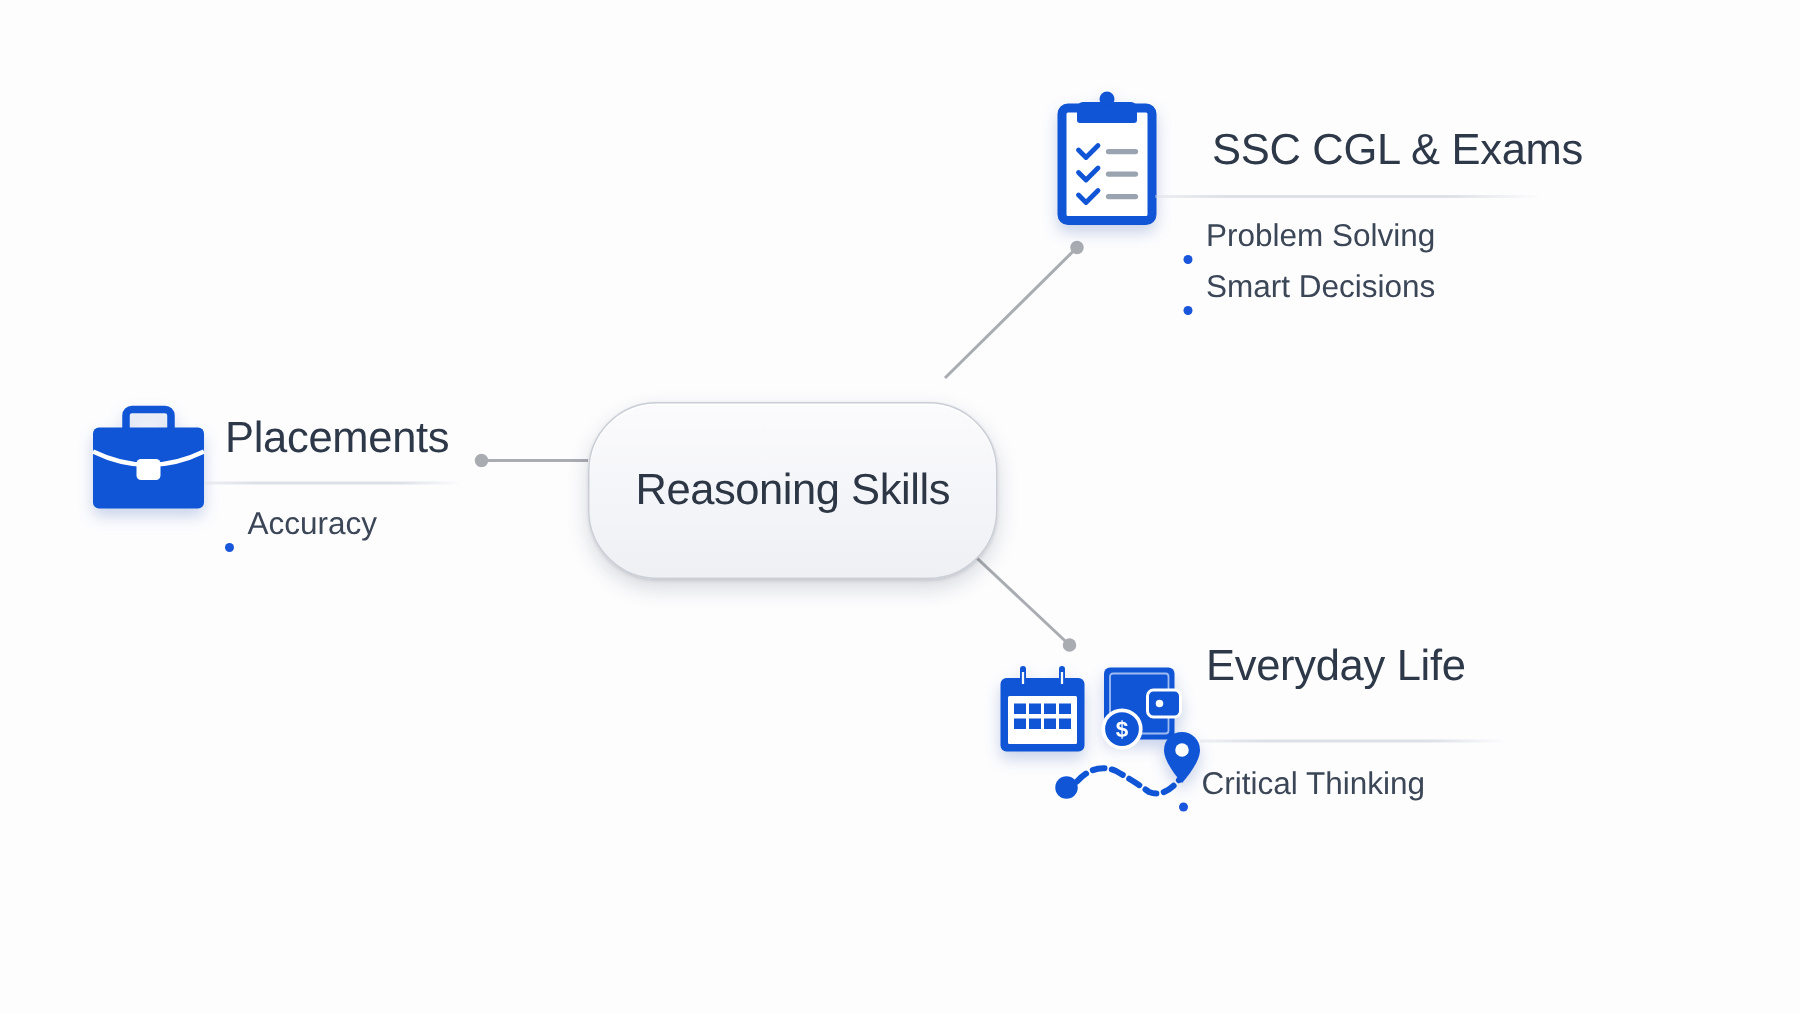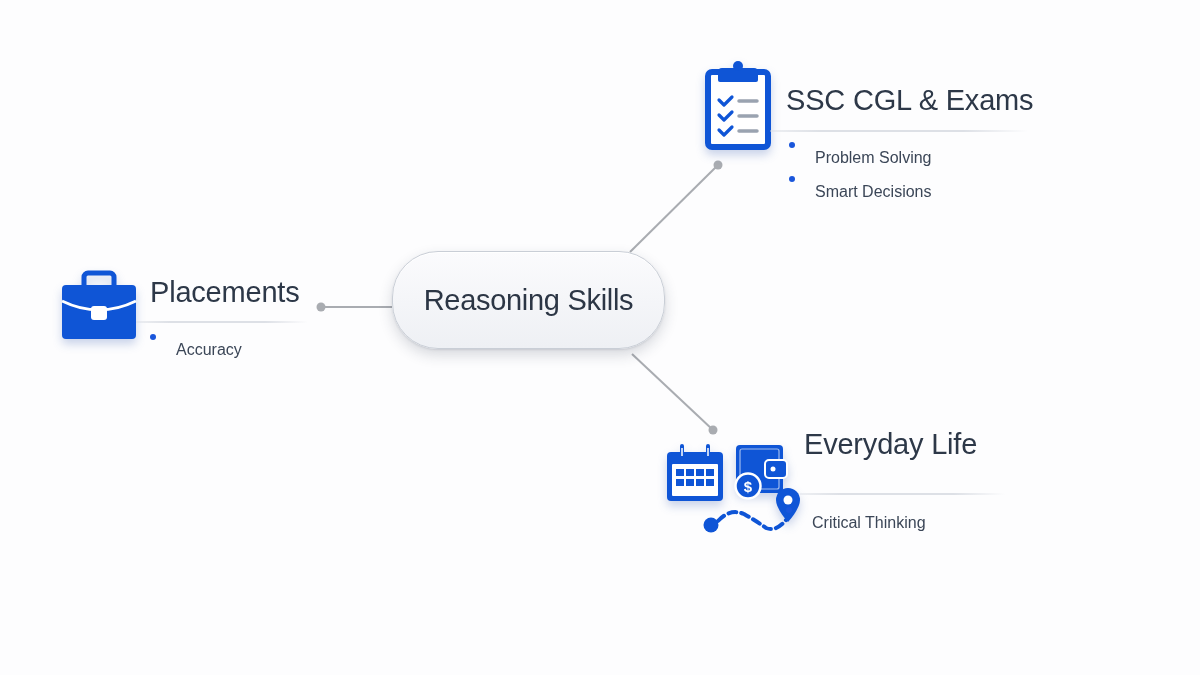--- a/index.html
+++ b/index.html
@@ -8,22 +8,22 @@
     background: #fdfdfe;
     font-family: "Liberation Sans", "DejaVu Sans", sans-serif;
     position: relative;
     color: #2f3a4a;
   }
   .canvas { position: absolute; inset: 0; }
   .connectors { position: absolute; left: 0; top: 0; width: 1200px; height: 675px; pointer-events: none; }
 
   .center-node {
     position: absolute;
-    left: 392px; top: 251px;
-    width: 273px; height: 98px;
+    left: 392px; top: 268px;
+    width: 273px; height: 118px;
     border-radius: 46px;
     background: linear-gradient(180deg, #fbfbfd 0%, #eef0f4 100%);
     border: 1.5px solid #c9ced6;
     box-shadow: 0 6px 14px rgba(40,50,70,0.18), 0 1px 2px rgba(40,50,70,0.12), inset 0 1px 0 #ffffff;
     display: flex; align-items: center; justify-content: center;
   }
   .center-label {
     font-size: 29px;
     color: #2c3645;
     letter-spacing: -0.3px;
@@ -37,26 +37,26 @@
     white-space: nowrap;
     letter-spacing: -0.2px;
   }
   .divider {
     position: absolute;
     height: 2px;
     background: linear-gradient(90deg, rgba(215,219,226,0.4) 0%, #dde0e6 20%, #dde0e6 75%, rgba(221,224,230,0) 100%);
   }
   .bullets { position: absolute; list-style: none; }
   .bullets li {
-    font-size: 16px;
+    font-size: 21px;
     color: #3b4657;
     height: 34px;
     line-height: 34px;
     white-space: nowrap;
-    display: flex; align-items: flex-start; gap: 11px;
+    display: flex; align-items: flex-end;
   }
   .bullet-dot {
     display: inline-block;
     width: 6px; height: 6px; border-radius: 50%;
     background: #1a56db;
     margin-right: 9px;
     position: relative; top: 1px;
   }
   .icon { position: absolute; }
   .icon svg { display: block; overflow: visible; }
@@ -95,21 +95,21 @@
           <polyline points="15,55 20,60 28,52"></polyline>
           <polyline points="15,70 20,75 28,67"></polyline>
         </g>
         <g stroke="#9aa3b0" stroke-width="3.5" stroke-linecap="round">
           <line x1="35" y1="41" x2="53" y2="41"></line>
           <line x1="35" y1="56" x2="53" y2="56"></line>
           <line x1="35" y1="71" x2="53" y2="71"></line>
         </g>
       </svg>
     </div>
-    <div class="heading" style="left:786px;top:84px;">SSC CGL &amp; Exams</div>
+    <div class="heading" style="left:808px;top:84px;">SSC CGL &amp; Exams</div>
     <div class="divider" style="left:770px;top:130px;width:258px;"></div>
     <ul class="bullets" style="left:789px;top:141px;">
       <li>
           <span class="bullet-dot"></span>
           <span>Problem Solving</span>
         </li>
       <li>
           <span class="bullet-dot"></span>
           <span>Smart Decisions</span>
         </li>

